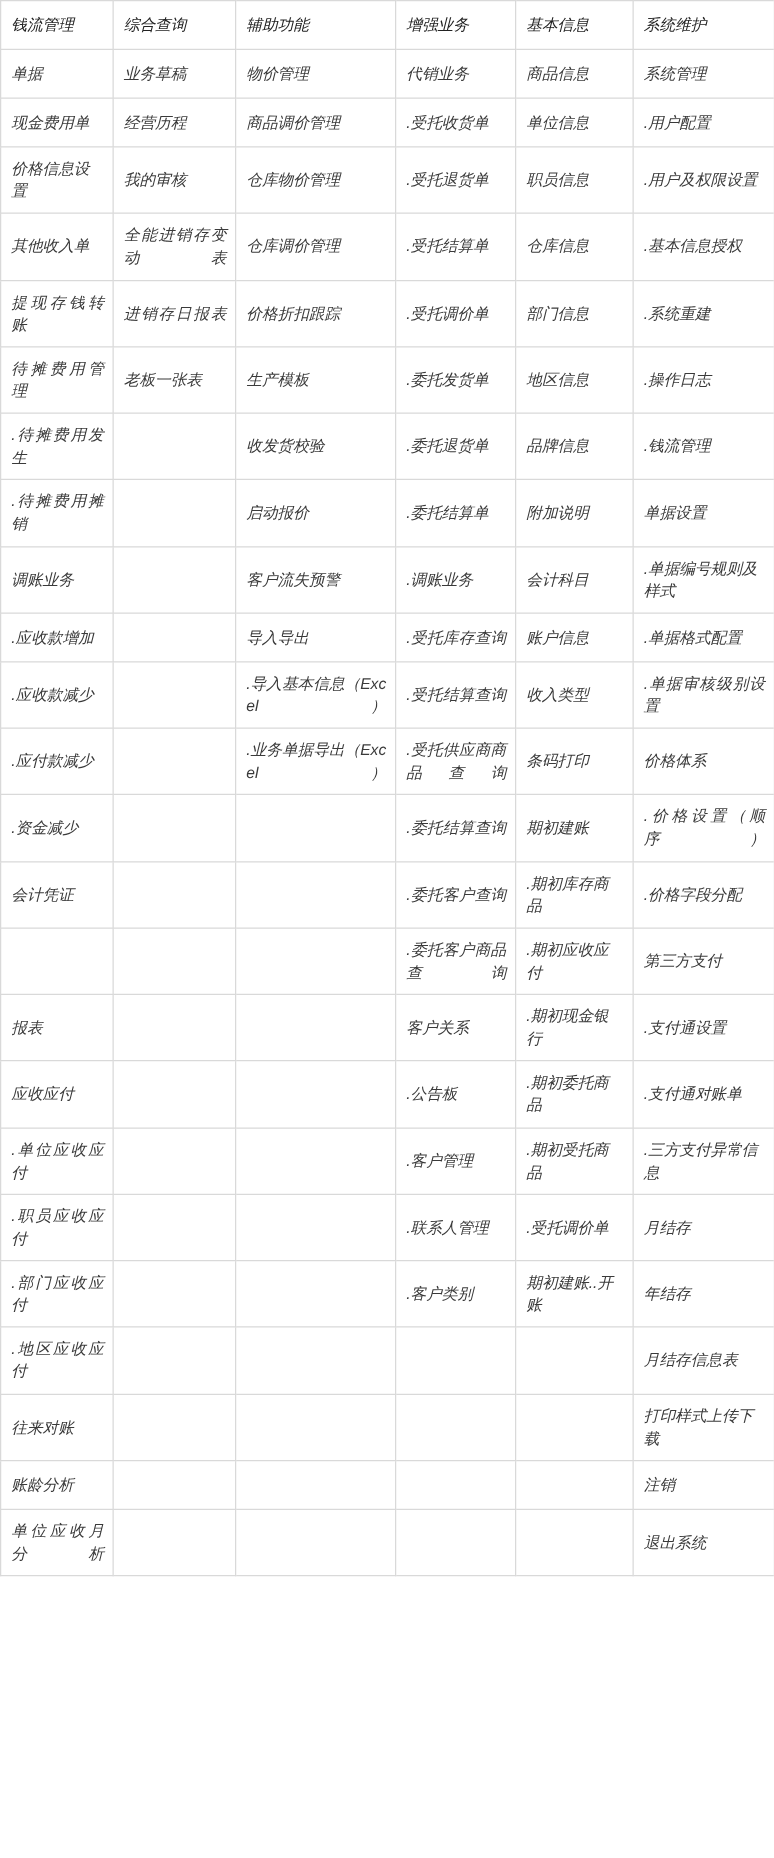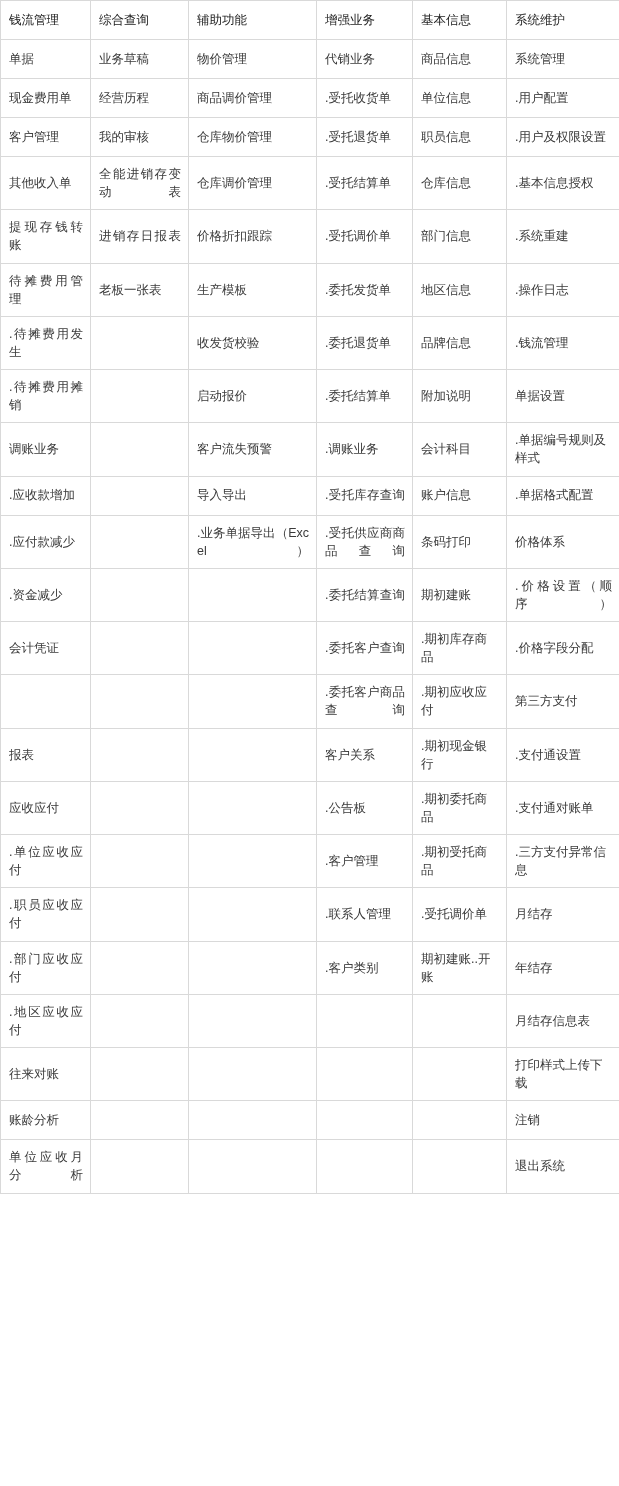--- a/index.html
+++ b/index.html
@@ -9,20 +9,21 @@
   }
   body {
     font-family: "Liberation Sans", sans-serif;
     color: #333333;
   }
   #page {
     width: 619px;
     min-height: 1486px;
     position: relative;
     background: #ffffff;
+    font-style: italic;
   }
   table.menu-table {
     border-collapse: collapse;
     width: 619px;
     table-layout: fixed;
   }
   table.menu-table col.c0 { width: 90px; }
   table.menu-table col.c1 { width: 98px; }
   table.menu-table col.c2 { width: 128px; }
   table.menu-table col.c3 { width: 96px; }
@@ -85,21 +86,21 @@
       </tr>
       <tr>
         <td>现金费用单</td>
         <td>经营历程</td>
         <td>商品调价管理</td>
         <td>.受托收货单</td>
         <td>单位信息</td>
         <td>.用户配置</td>
       </tr>
       <tr>
-        <td>客户管理</td>
+        <td>价格信息设置</td>
         <td>我的审核</td>
         <td>仓库物价管理</td>
         <td>.受托退货单</td>
         <td>职员信息</td>
         <td>.用户及权限设置</td>
       </tr>
       <tr>
         <td>其他收入单</td>
         <td class="justify">全能进销存变动表</td>
         <td>仓库调价管理</td>
@@ -149,20 +150,28 @@
       </tr>
       <tr>
         <td>.应收款增加</td>
         <td class="empty"></td>
         <td>导入导出</td>
         <td class="justify">.受托库存查询</td>
         <td>账户信息</td>
         <td>.单据格式配置</td>
       </tr>
       <tr>
+        <td>.应收款减少</td>
+        <td class="empty"></td>
+        <td class="justify">.导入基本信息（Excel）</td>
+        <td class="justify">.受托结算查询</td>
+        <td>收入类型</td>
+        <td class="justify">.单据审核级别设置</td>
+      </tr>
+      <tr>
         <td>.应付款减少</td>
         <td class="empty"></td>
         <td class="justify">.业务单据导出（Excel）</td>
         <td class="justify">.受托供应商商品查询</td>
         <td>条码打印</td>
         <td>价格体系</td>
       </tr>
       <tr>
         <td>.资金减少</td>
         <td class="empty"></td>

